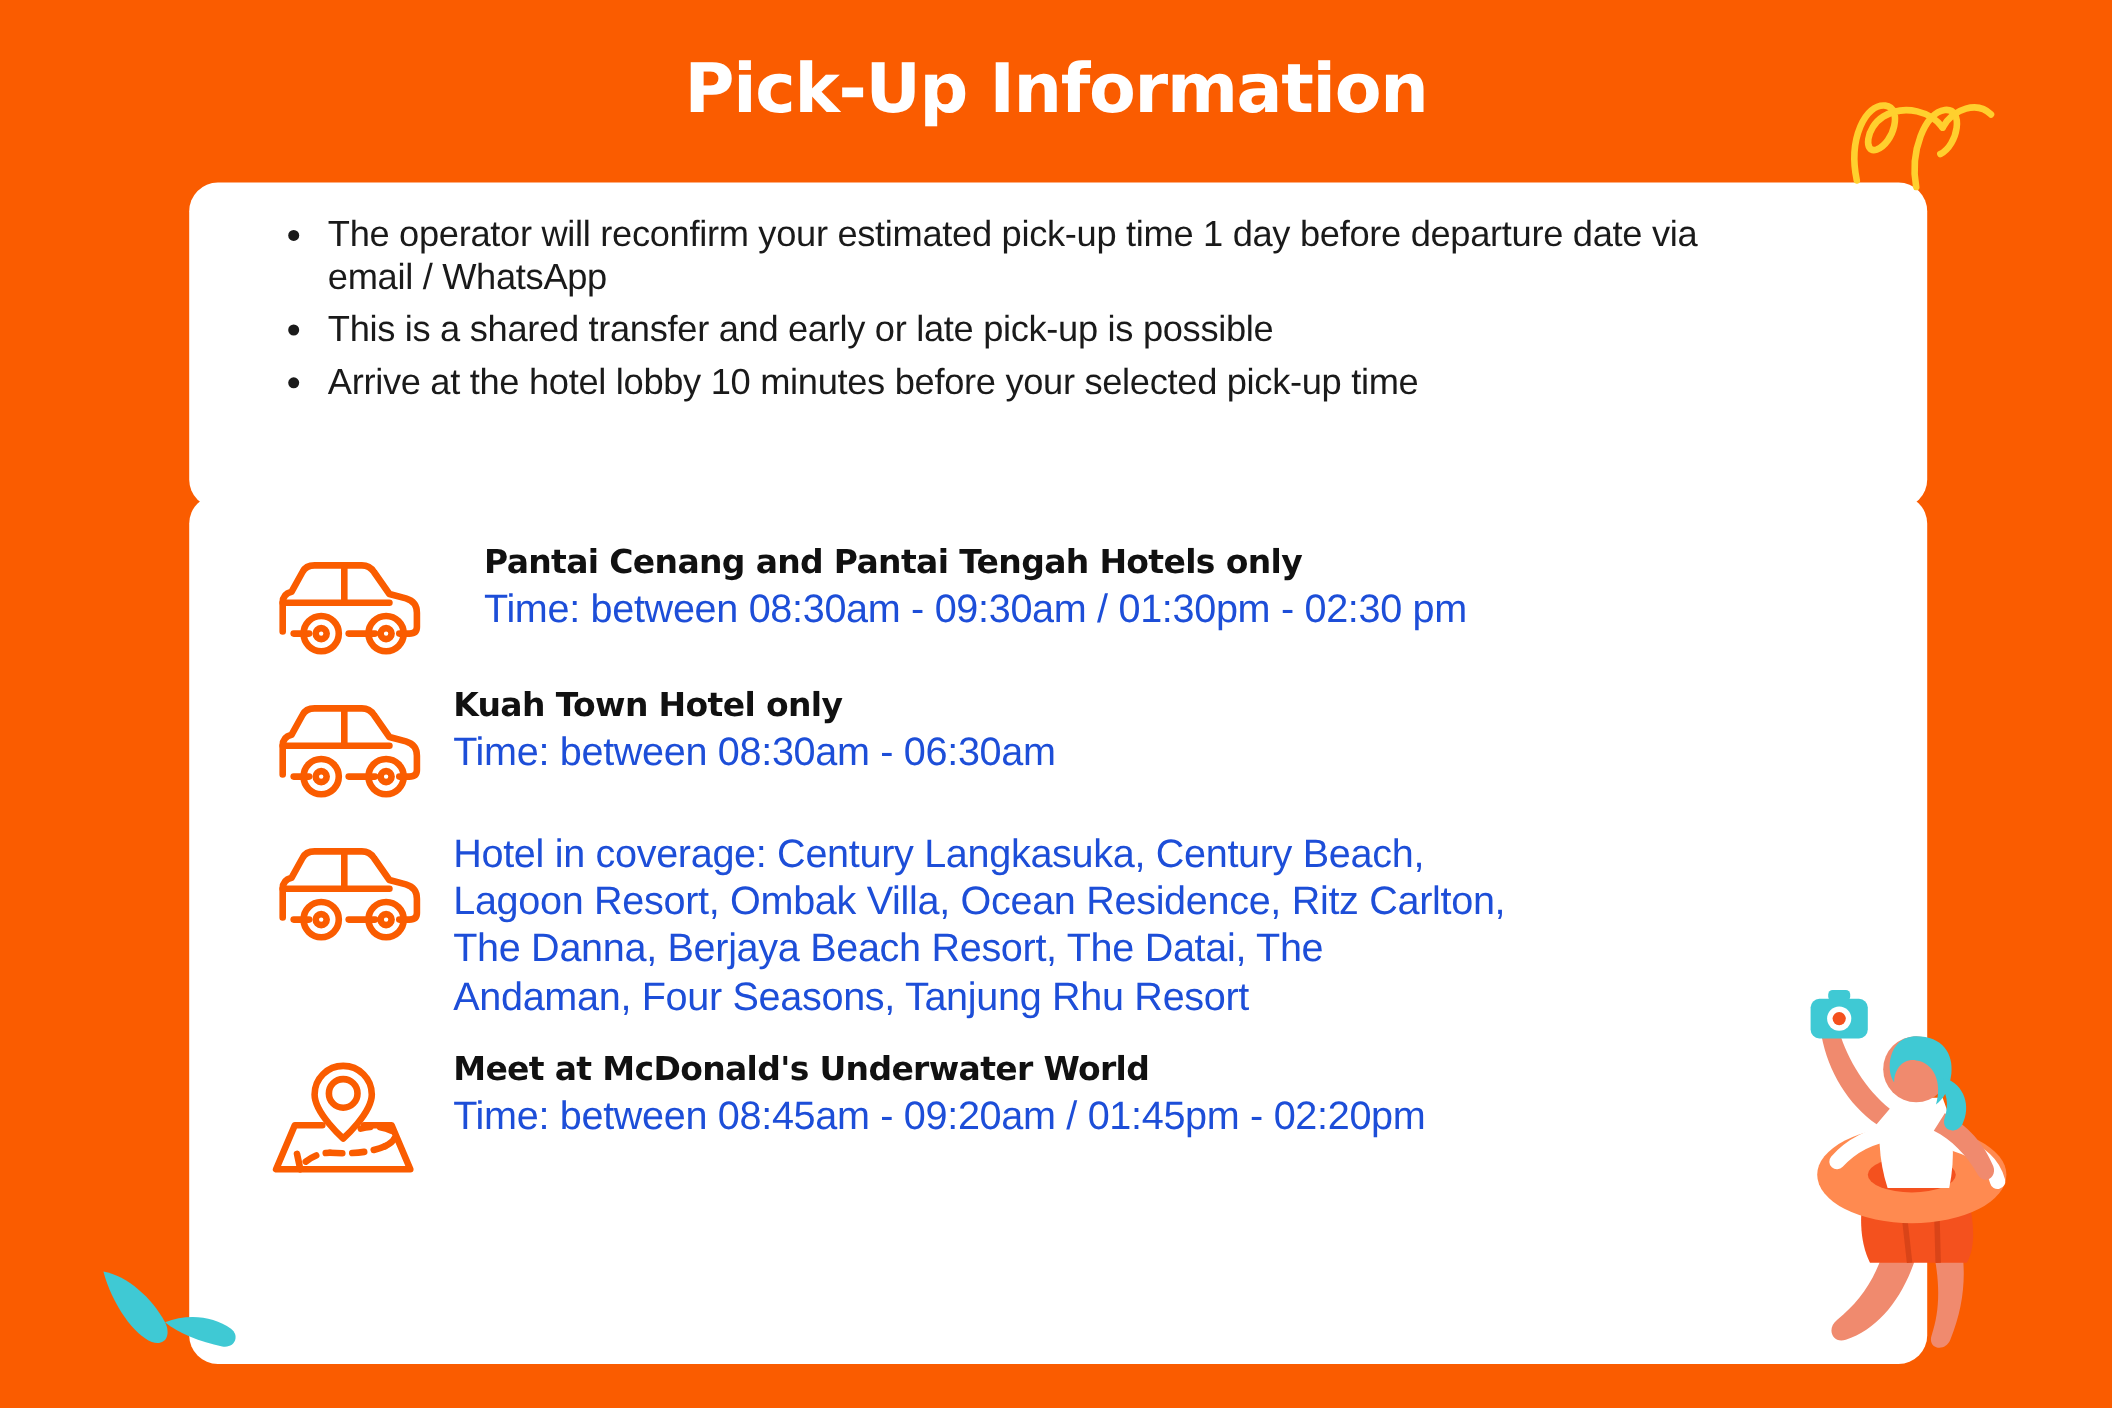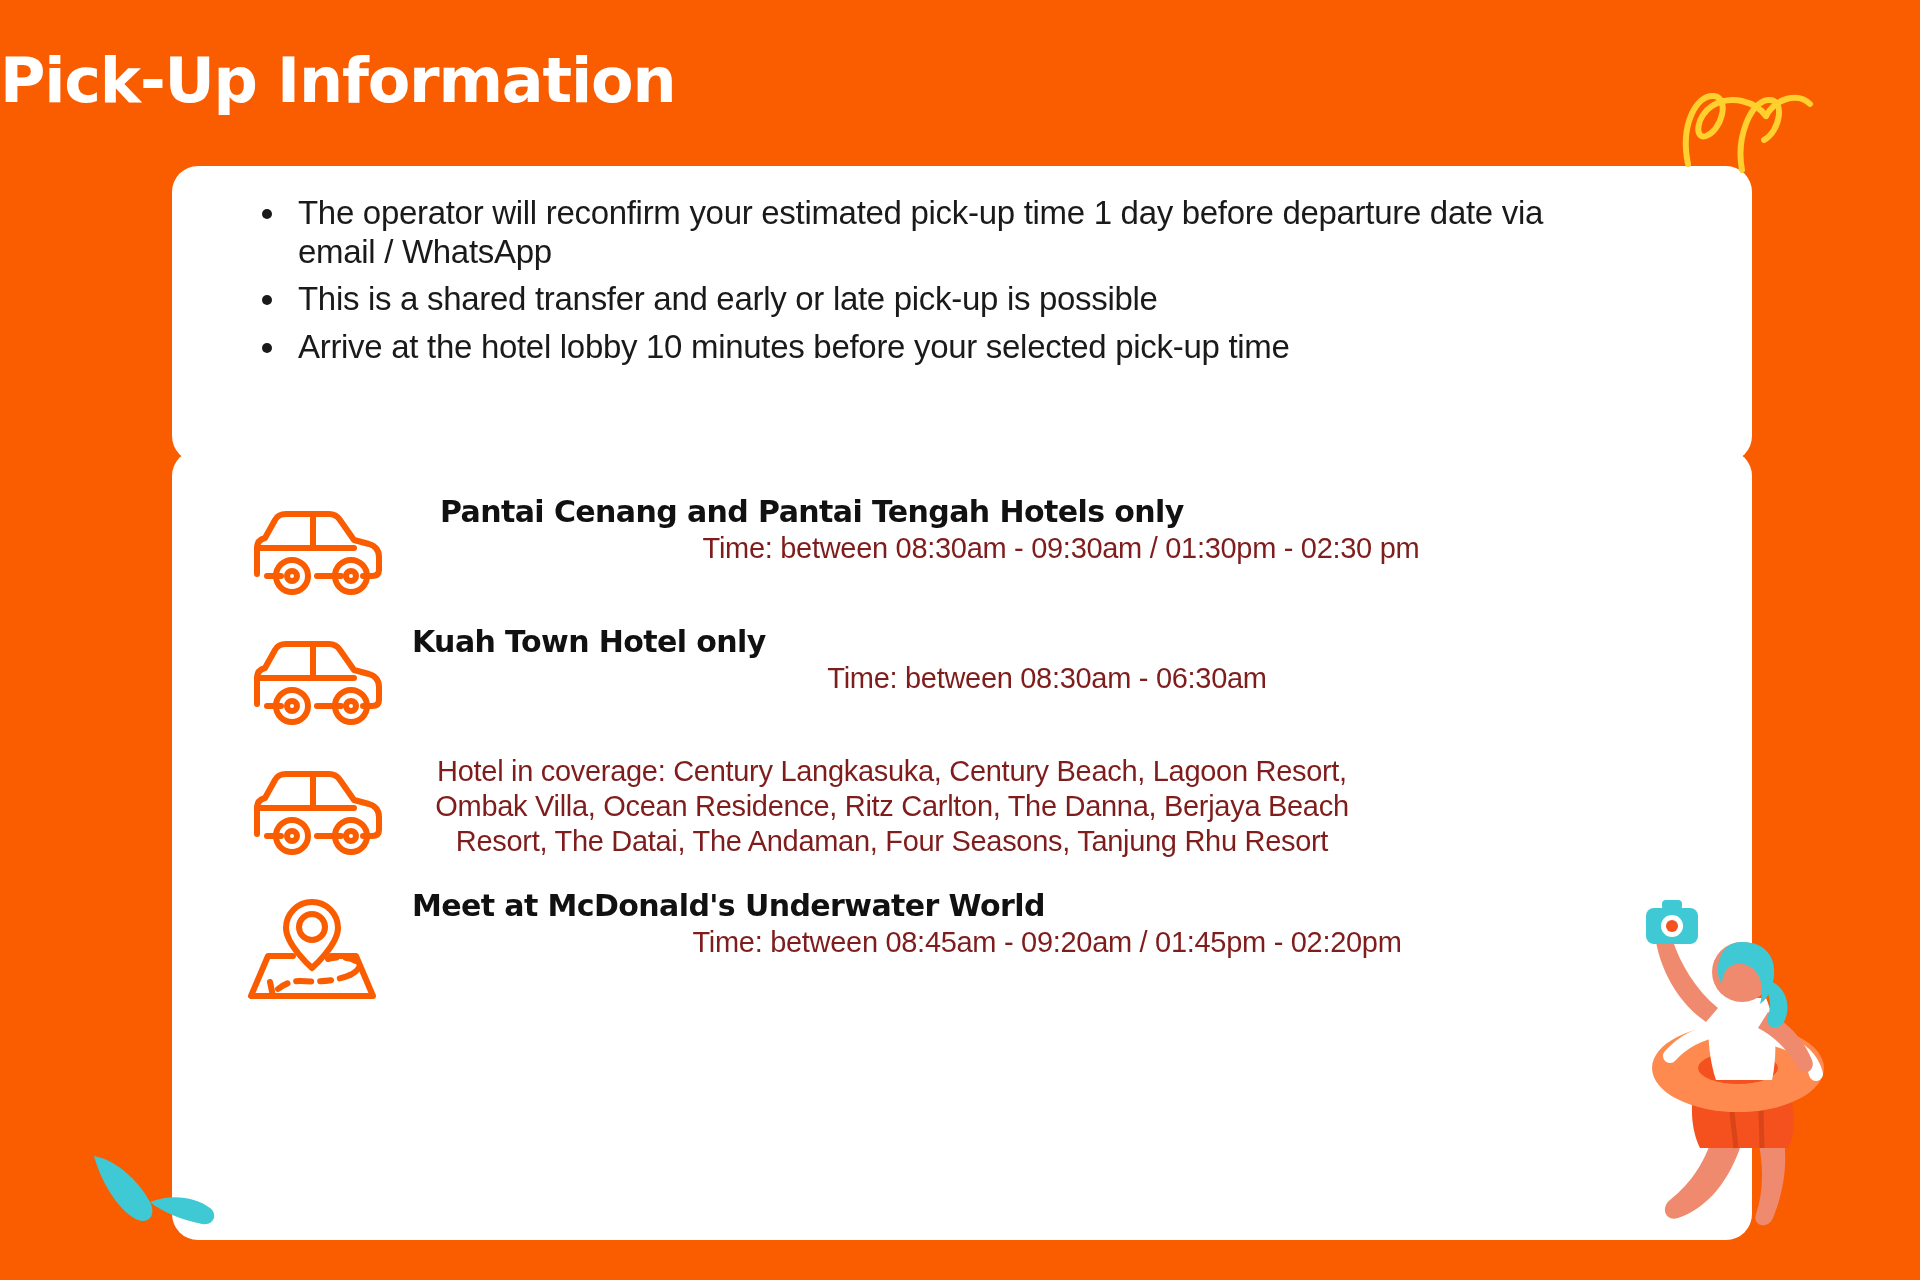--- a/index.html
+++ b/index.html
@@ -15,21 +15,21 @@
     font-family: "Liberation Sans", sans-serif;
     position: relative;
   }
 
   
   .title {
     position: absolute;
     top: 48px;
     left: 0;
     width: 1920px;
-    text-align: left;
+    text-align: center;
     color: #FFFFFF;
     font-family: "DejaVu Sans", sans-serif;
     font-weight: 700;
     font-size: 62px;
     letter-spacing: -1.2px;
     line-height: 1.05;
   }
 
   
   .card {
@@ -95,25 +95,24 @@
   .row-title {
     font-family: "DejaVu Sans", sans-serif;
     font-weight: 700;
     font-size: 30px;
     color: #111111;
     letter-spacing: -0.6px;
     line-height: 1.18;
     margin-bottom: 2px;
   }
   .row-body {
-    font-size: 29px;
-    color: #7f1d1d;
+    font-size: 36px;
+    color: #1d4ed8;
     letter-spacing: -0.3px;
     line-height: 1.2;
-    text-align: center;
   }
 
   #row-pantai { margin-top: 4px; gap: 28px; }
   #row-kuah   { margin-top: 20px; }
   #row-other  { margin-top: 22px; }
   #row-meet   { margin-top: 28px; }
 
   #row-other .row-body { max-width: 960px; }
 
   

